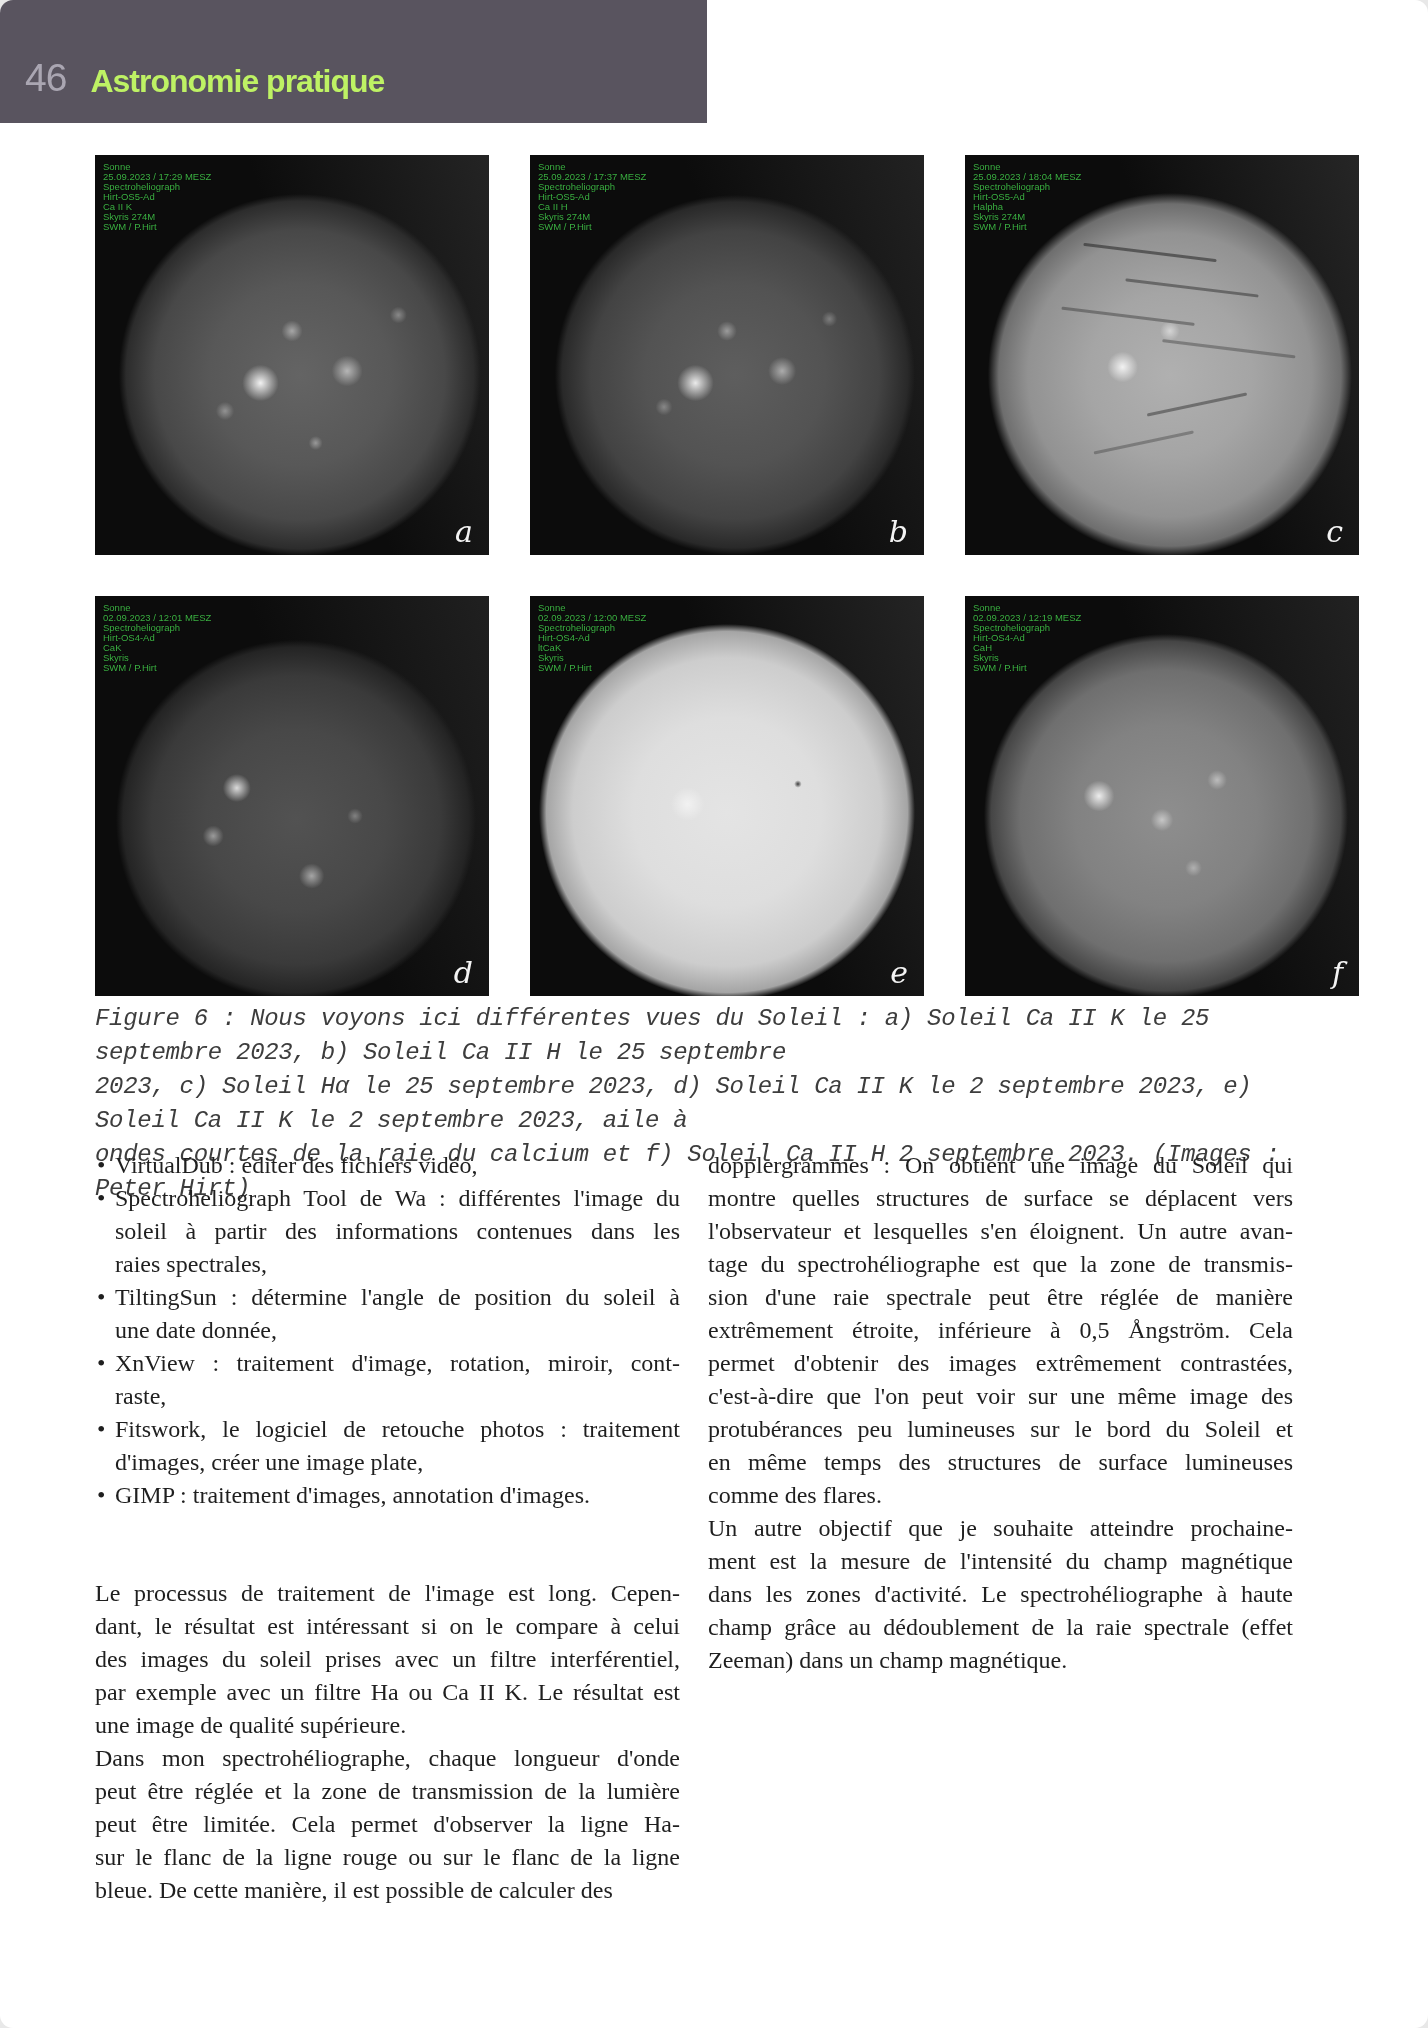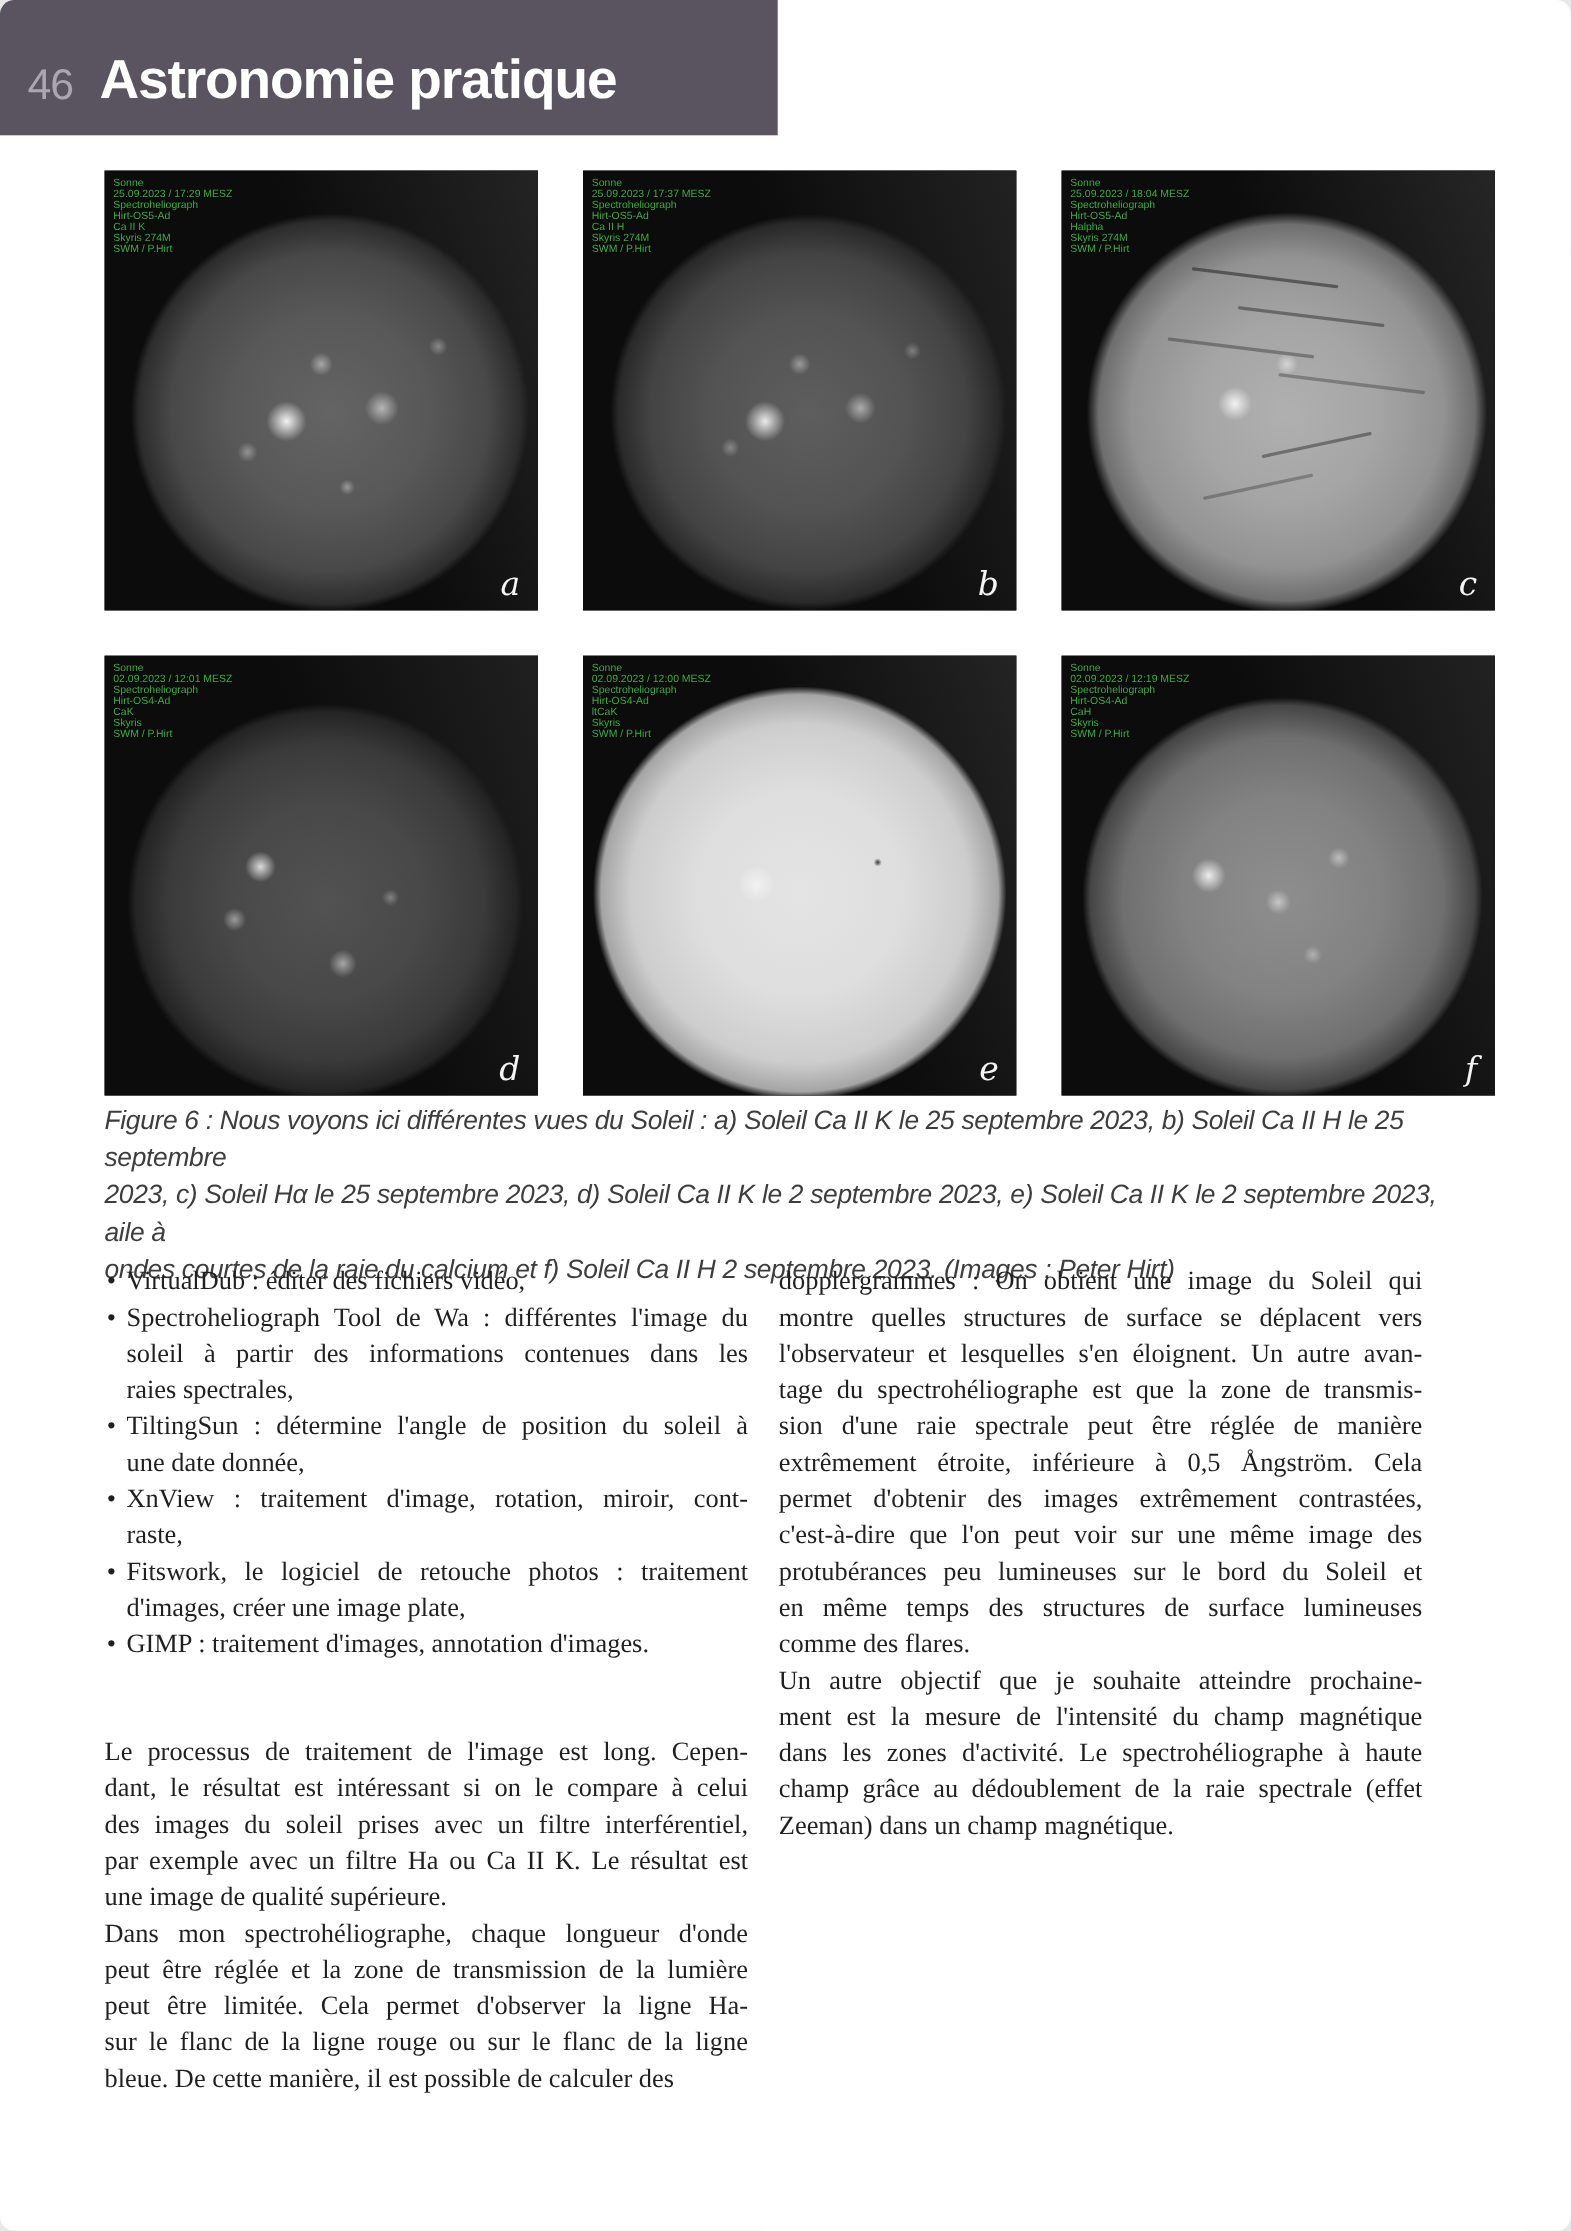--- a/index.html
+++ b/index.html
@@ -9,21 +9,21 @@
   }
 
   
   .header-bar{
     position:absolute; left:0; top:0; width:707px; height:123px;
     background:#59545f; display:flex; align-items:flex-end;
     padding:0 0 26px 25px; box-sizing:border-box;
     font-family:"Liberation Sans", sans-serif; letter-spacing:-1px;
   }
   .page-num{ font-size:39px; color:#aaa6b2; font-weight:400; margin-right:24px; line-height:1;}
-  .page-title{ font-size:50px; color:#ffffff; font-weight:700; line-height:1;}
+  .page-title{ font-size:32px; color:#bef264; font-weight:700; line-height:1;}
 
   
   .figures{
     position:absolute; left:95px; top:155px;
     display:grid; grid-template-columns:repeat(3,394px);
     column-gap:10px; row-gap:8px;gap:41px;
   }
   .frame{ position:relative; width:394px; height:400px; overflow:hidden; background:#0c0c0c;}
   .sun{ position:absolute; inset:0; }
 
@@ -82,21 +82,21 @@
   }
   .letter{
     position:absolute; right:16px; bottom:8px; z-index:2;
     font-family:"DejaVu Serif", serif; font-style:italic;
     font-size:30px; color:#f4f4f4; line-height:1;
   }
 
   
   .caption{
     position:absolute; left:95px; top:1002px; width:1248px;
-    font-family:Liberation Sans, sans-serif; font-style:italic;
+    font-family:Liberation Mono, monospace; font-style:italic;
     font-size:24px; line-height:34px; color:#3d3d3d; letter-spacing:-0.3px;
   }
 
   
   .col{ position:absolute; width:585px; font-size:24px; line-height:33px; color:#1f1f1f;}
   .col-left{ left:95px; top:1149px;}
   .col-right{ left:708px; top:1149px;}
   .block{ position:relative; }
   .block.bullet{ padding-left:20px; }
   .dot{ position:absolute; left:2px; top:0; line-height:33px;}

